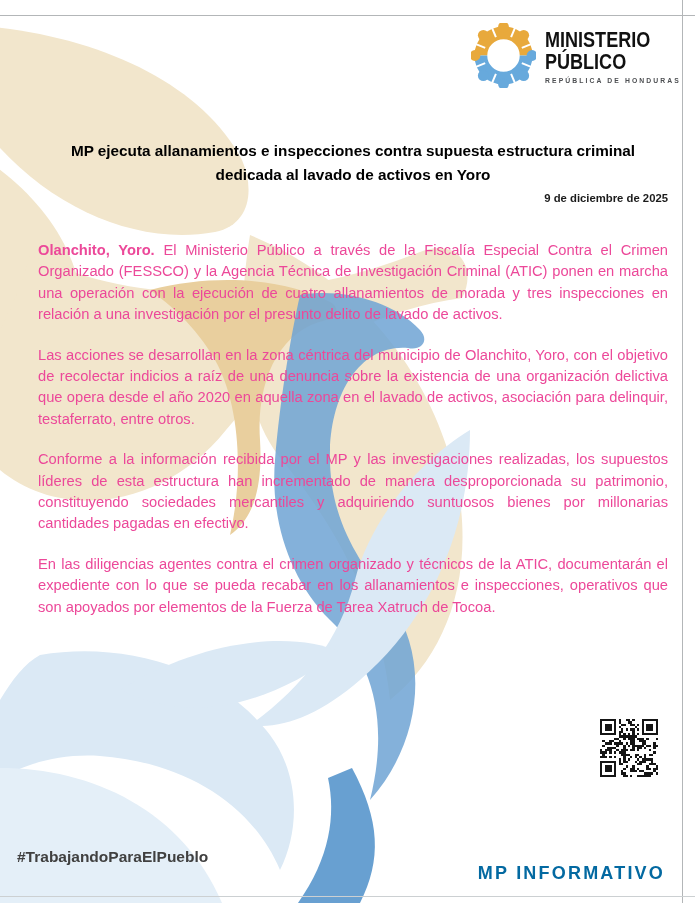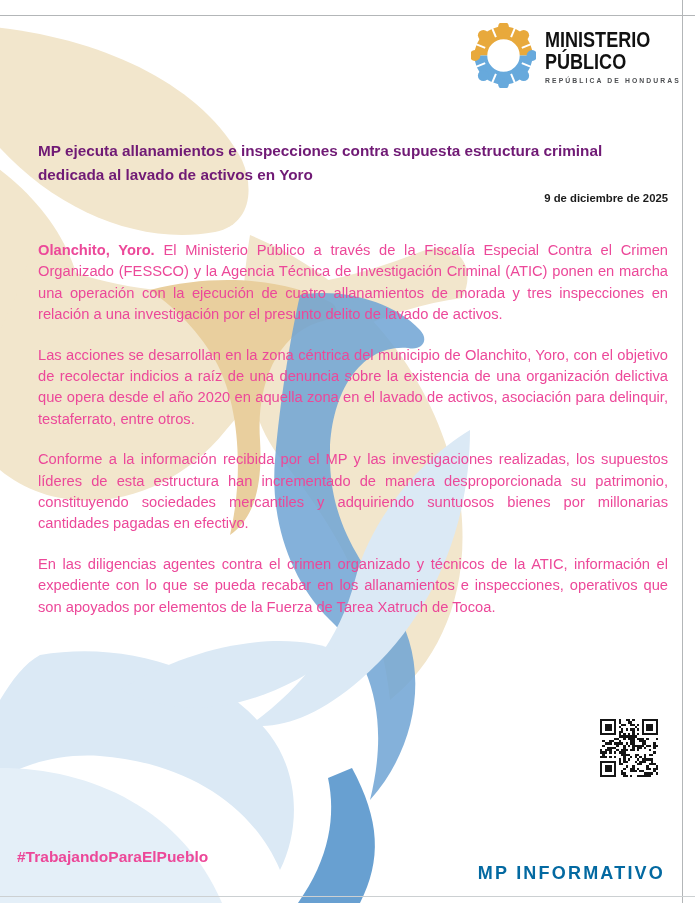--- a/index.html
+++ b/index.html
@@ -25,22 +25,22 @@
     white-space:nowrap;
   }
   .logo-subtitle{
     margin-top:4px;font-size:6.8px;font-weight:bold;letter-spacing:2.1px;
     color:#4d4f52;white-space:nowrap;
   }
 
   
   .headline{
     position:absolute;top:139px;left:38px;width:630px;
-    font-weight:bold;font-size:15.3px;line-height:24px;
-    color:#701a75;
+    text-align:center;font-weight:bold;font-size:15.3px;line-height:24px;
+    color:#000000;
   }
   .date{
     position:absolute;top:192px;left:38px;width:630px;
     text-align:right;font-weight:bold;font-size:11.3px;color:#1b1b1b;
   }
 
   
   .body-text{
     position:absolute;top:240px;left:38px;width:630px;
     font-size:14.7px;line-height:21.4px;color:#ec4899;
@@ -48,21 +48,21 @@
   }
   .body-text p{margin:0 0 19px 0;}
   .body-text .lead{font-weight:bold;}
 
   
   .qr{position:absolute;top:719px;left:600px;width:58px;height:58px;}
 
   
   .hashtags{
     position:absolute;top:846px;left:17px;
-    font-size:15.5px;font-weight:bold;line-height:22px;color:#ec4899;
+    font-size:15.5px;font-weight:bold;line-height:22px;color:#404040;
   }
   .brand{
     position:absolute;top:863px;left:38px;width:627px;text-align:right;
     font-size:18px;font-weight:800;letter-spacing:2.2px;color:#0369a1;
     white-space:nowrap;
   }
 </style>
 </head>
 <body>
 
@@ -128,21 +128,21 @@
     </div>
 
     <div class="headline">MP ejecuta allanamientos e inspecciones contra supuesta estructura criminal dedicada al lavado de activos en Yoro</div>
 
     <div class="date">9 de diciembre de 2025</div>
 
     <div class="body-text">
       <p><span class="lead">Olanchito, Yoro.</span><span> El Ministerio Público a través de la Fiscalía Especial Contra el Crimen Organizado (FESSCO) y la Agencia Técnica de Investigación Criminal (ATIC) ponen en marcha una operación con la ejecución de cuatro allanamientos de morada y tres inspecciones en relación a una investigación por el presunto delito de lavado de activos.</span></p>
       <p>Las acciones se desarrollan en la zona céntrica del municipio de Olanchito, Yoro, con el objetivo de recolectar indicios a raíz de una denuncia sobre la existencia de una organización delictiva que opera desde el año 2020 en aquella zona en el lavado de activos, asociación para delinquir, testaferrato, entre otros.</p>
       <p>Conforme a la información recibida por el MP y las investigaciones realizadas, los supuestos líderes de esta estructura han incrementado de manera desproporcionada su patrimonio, constituyendo sociedades mercantiles y adquiriendo suntuosos bienes por millonarias cantidades pagadas en efectivo.</p>
-      <p>En las diligencias agentes contra el crimen organizado y técnicos de la ATIC, información el expediente con lo que se pueda recabar en los allanamientos e inspecciones, operativos que son apoyados por elementos de la Fuerza de Tarea Xatruch de Tocoa.</p>
+      <p>En las diligencias agentes contra el crimen organizado y técnicos de la ATIC, documentarán el expediente con lo que se pueda recabar en los allanamientos e inspecciones, operativos que son apoyados por elementos de la Fuerza de Tarea Xatruch de Tocoa.</p>
     </div>
 
     <svg id="qr" class="qr" viewBox="0 0 58 58" shape-rendering="crispEdges" aria-hidden="true">
         <rect x="0.00" y="0.00" width="2.32" height="2.32" fill="#151515"></rect>
         <rect x="2.32" y="0.00" width="2.32" height="2.32" fill="#151515"></rect>
         <rect x="4.64" y="0.00" width="2.32" height="2.32" fill="#151515"></rect>
         <rect x="6.96" y="0.00" width="2.32" height="2.32" fill="#151515"></rect>
         <rect x="9.28" y="0.00" width="2.32" height="2.32" fill="#151515"></rect>
         <rect x="11.60" y="0.00" width="2.32" height="2.32" fill="#151515"></rect>
         <rect x="13.92" y="0.00" width="2.32" height="2.32" fill="#151515"></rect>

